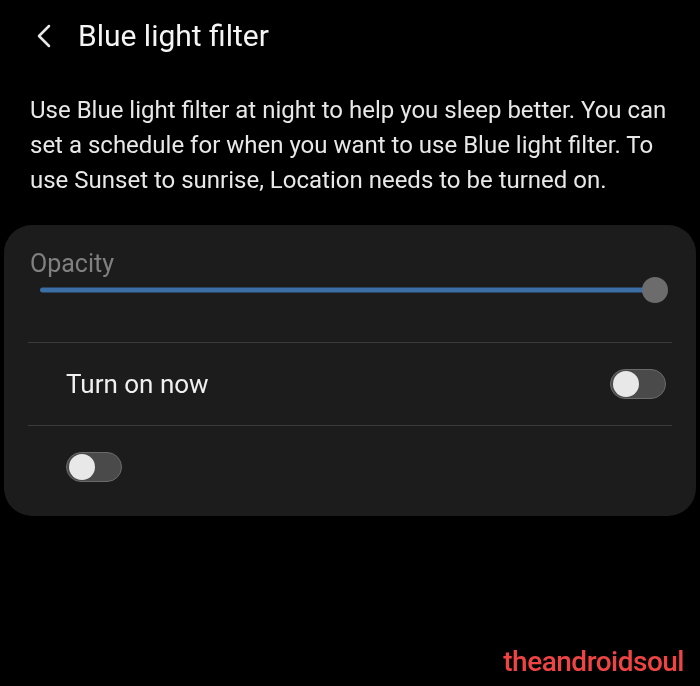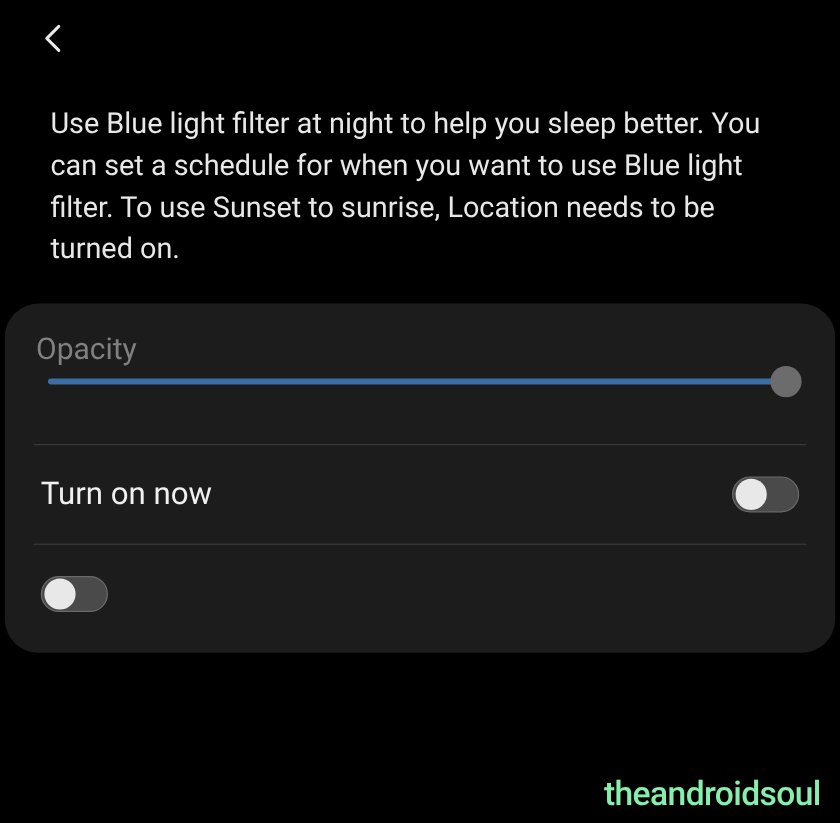--- a/index.html
+++ b/index.html
@@ -33,21 +33,21 @@
     .back-icon svg {
       width: 18px;
       height: 28px;
     }
     .page-title {
       font-size: 30px;
       font-weight: 400;
       color: #f5f5f5;
     }
     .description {
-      padding: 30px 30px 28px 42px;
+      padding: 30px 30px 28px 30px;
       font-size: 24px;
       line-height: 1.45;
       color: #e8e8e8;
       font-weight: 400;
     }
     .card {
       background: #1c1c1c;
       border-radius: 28px;
       margin: 0 4px 0 4px;
       padding: 24px 26px 8px 26px;
@@ -86,20 +86,21 @@
     .divider {
       height: 1px;
       background: #3a3a3a;
       margin: 0 -2px;
     }
     .switch-row {
       display: flex;
       align-items: flex-start;
       justify-content: space-between;
       padding: 26px 4px;
+      margin-left: 32px;
     }
     .switch-label {
       font-size: 26px;
       color: #f0f0f0;
       font-weight: 400;
     }
     .toggle {
       position: relative;
       width: 56px;
       height: 30px;
@@ -115,34 +116,35 @@
       width: 26px;
       height: 26px;
       background: #e8e8e8;
       border-radius: 50%;
     }
     .watermark {
       position: absolute;
       bottom: 8px;
       right: 16px;
       font-size: 28px;
-      color: #86efac;
+      color: #ef4444;
       font-weight: 500;
       letter-spacing: -0.5px;
     }
   </style>
 </head>
 <body>
 
 <div class="header">
   <div class="back-icon">
     <svg viewBox="0 0 18 28" fill="none" stroke="#e8e8e8" stroke-width="2.5" stroke-linecap="round" stroke-linejoin="round">
       <polyline points="14,4 4,14 14,24"></polyline>
     </svg>
   </div>
+  <h1 class="page-title">Blue light filter</h1>
 </div>
 
 <p class="description">Use Blue light filter at night to help you sleep better. You can set a schedule for when you want to use Blue light filter. To use Sunset to sunrise, Location needs to be turned on.</p>
 
 <div class="card">
   <div class="opacity-label">Opacity</div>
   <div class="slider-container">
     <div class="slider-track"></div>
     <div class="slider-thumb"></div>
   </div>

